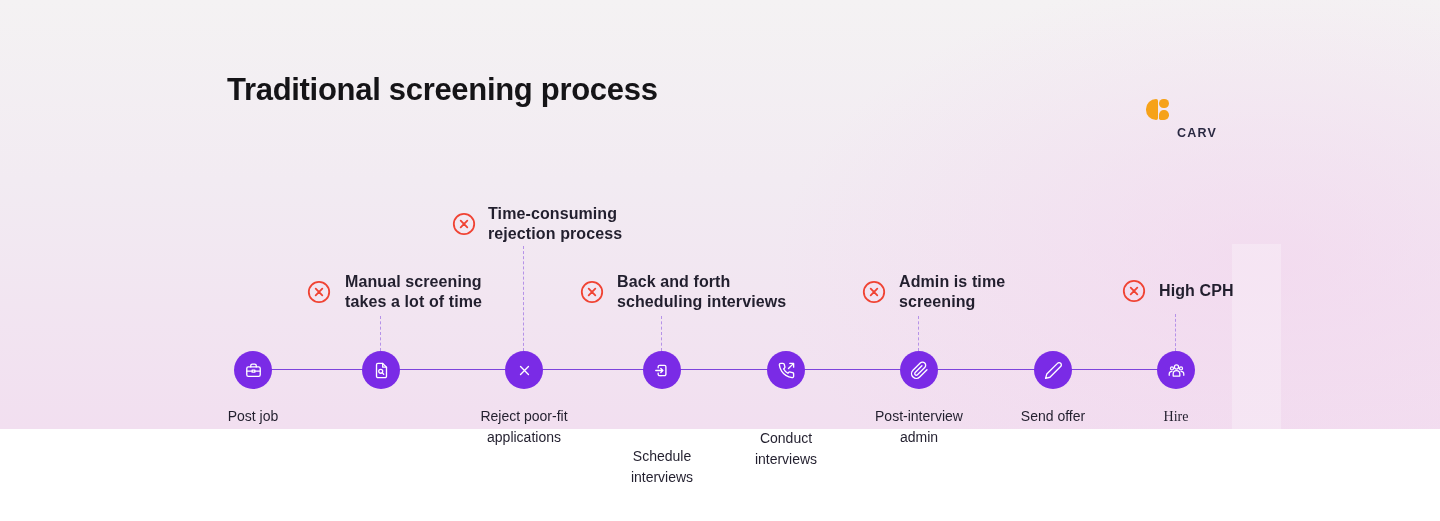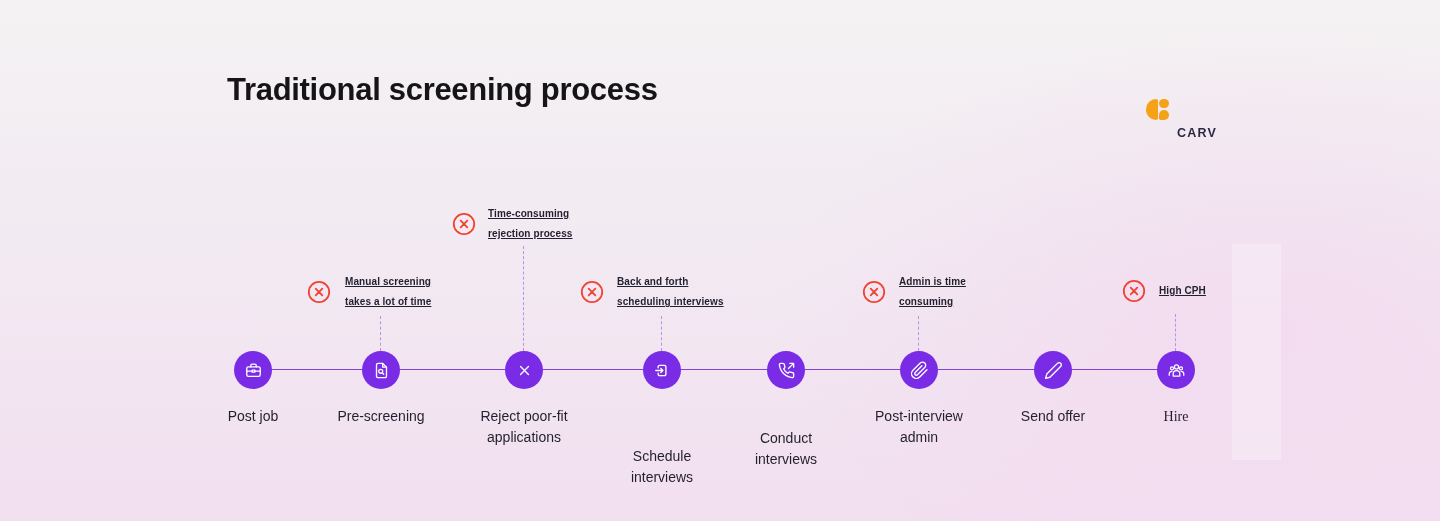--- a/index.html
+++ b/index.html
@@ -4,21 +4,21 @@
 <style>
   * { margin: 0; padding: 0; box-sizing: border-box; }
   html, body { width: 1440px; height: 521px; }
   body {
     font-family: "Liberation Sans", "DejaVu Sans", sans-serif;
     overflow: hidden;
   }
   .canvas {
     position: relative;
     width: 1440px;
-    height: 521px;
+    height: 429px;
     background:
       radial-gradient(700px 420px at 88% 62%, rgba(243,210,238,0.55), rgba(243,210,238,0) 70%),
       linear-gradient(180deg, #f4f2f3 0%, #f2ebf2 42%, #f2dff0 100%);
   }
   .highlight-rect {
     position: absolute;
     left: 1232px; top: 244px; width: 49px; height: 216px;
     background: rgba(255,255,255,0.28);
   }
   .page-title {
@@ -94,26 +94,25 @@
   }
   .step-label span { display: block; }
   
   .callout-icon {
     position: absolute;
     width: 24px; height: 24px;
     z-index: 2;
   }
   .callout-text {
     position: absolute;
-    font-size: 10px;
+    font-size: 16px;
     font-weight: 600;
     line-height: 20px;
     color: #221F2E;
     letter-spacing: 0.1px;
-    text-decoration: underline;
   }
   .callout-text span { display: block; }
   .dashed-connector {
     position: absolute;
     width: 0;
     border-left: 1.6px dashed #B592E8;
     z-index: 1;
   }
 </style>
 </head>
@@ -156,24 +155,20 @@
   </div>
 
   <div class="step-circle" style="left:362px;">
     <svg width="19" height="19" viewBox="0 0 24 24" fill="none" stroke="#ffffff" stroke-width="1.7" stroke-linecap="round" stroke-linejoin="round">
       <path d="M13.5 3 H7.5 a1.8 1.8 0 0 0 -1.8 1.8 v14.4 a1.8 1.8 0 0 0 1.8 1.8 h9 a1.8 1.8 0 0 0 1.8 -1.8 V7.8 Z"></path>
       <path d="M13.5 3 v4.8 h4.8"></path>
       <circle cx="11" cy="13" r="2.5"></circle>
       <path d="M13 15 l1.8 1.8"></path>
     </svg>
   </div>
-  <div class="step-label" style="left:301px;">
-    <span>Pre-screening</span>
-      <span></span>
-  </div>
 
   <div class="step-circle" style="left:505px;">
     <svg width="19" height="19" viewBox="0 0 24 24" fill="none" stroke="#ffffff" stroke-width="1.7" stroke-linecap="round">
       <path d="M7 7 L17 17 M17 7 L7 17"></path>
     </svg>
   </div>
   <div class="step-label" style="left:444px;">
     <span>Reject poor-fit</span>
       <span>applications</span>
   </div>
@@ -261,21 +256,21 @@
     <span>Back and forth</span>
       <span>scheduling interviews</span>
   </div>
 
   <svg class="callout-icon" style="left:862px; top:280px;" viewBox="0 0 24 24" fill="none" stroke="#F04333" stroke-width="1.8" stroke-linecap="round">
     <circle cx="12" cy="12" r="10.2"></circle>
     <path d="M8.7 8.7 L15.3 15.3 M15.3 8.7 L8.7 15.3"></path>
   </svg>
   <div class="callout-text" style="left:899px; top:272px;">
     <span>Admin is time</span>
-      <span>consuming</span>
+      <span>screening</span>
   </div>
 
   <svg class="callout-icon" style="left:1122px; top:279px;" viewBox="0 0 24 24" fill="none" stroke="#F04333" stroke-width="1.8" stroke-linecap="round">
     <circle cx="12" cy="12" r="10.2"></circle>
     <path d="M8.7 8.7 L15.3 15.3 M15.3 8.7 L8.7 15.3"></path>
   </svg>
   <div class="callout-text" style="left:1159px; top:281px;">
     <span>High CPH</span>
       <span></span>
   </div>

